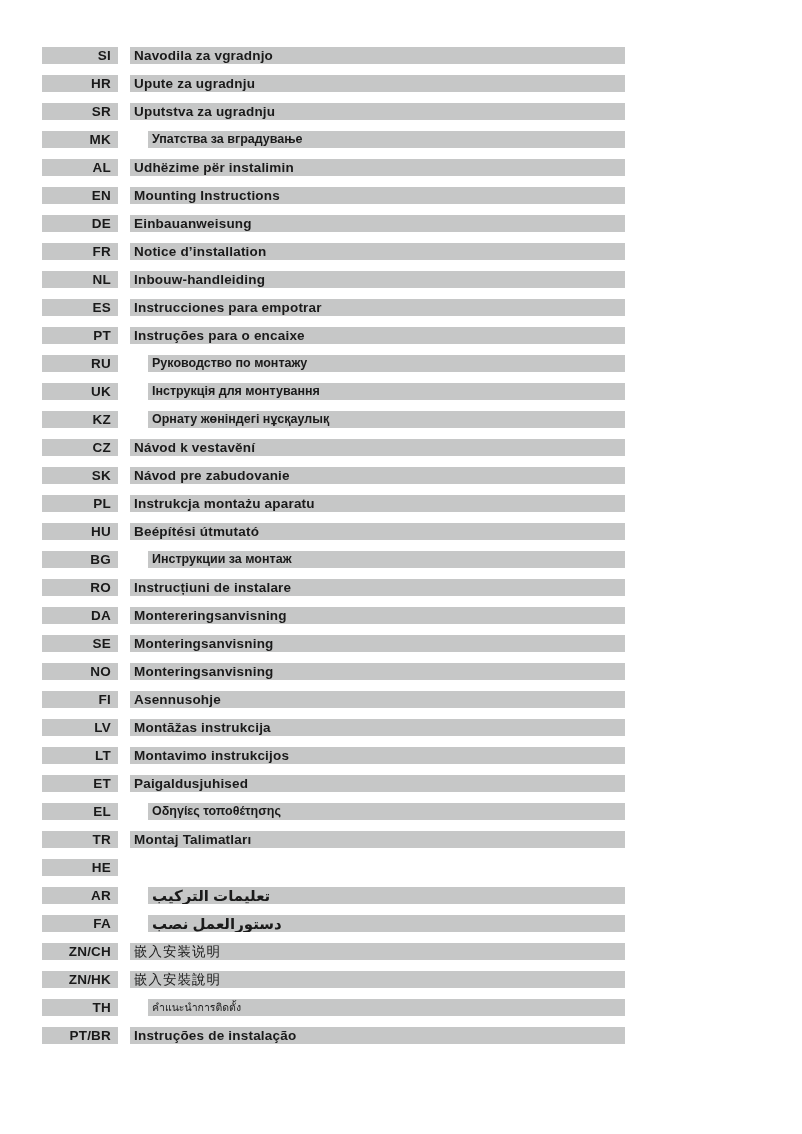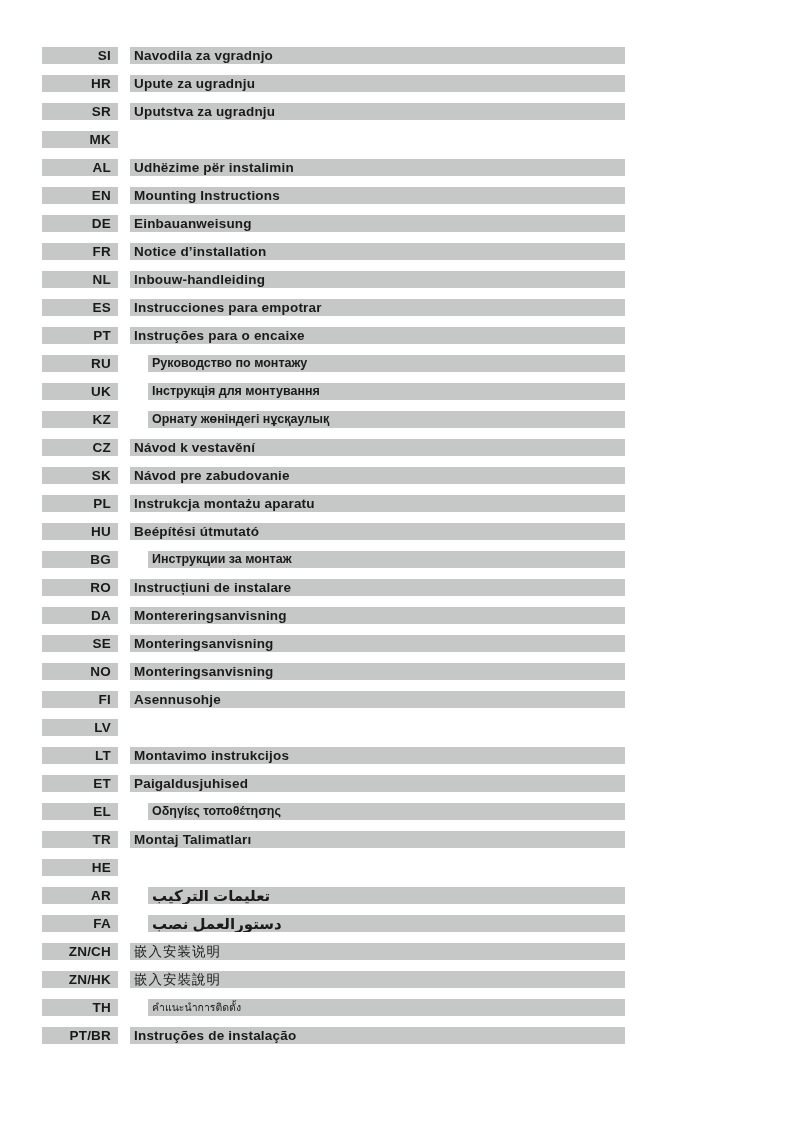--- a/index.html
+++ b/index.html
@@ -114,20 +114,23 @@
     <div class="gap"></div>
     <div class="title-cell">
       <span class="title">Uputstva za ugradnju</span>
     </div>
   </div>
       <div class="row script-cyrillic">
     <div class="code-cell">
       <span class="code">MK</span>
     </div>
     <div class="gap"></div>
+    <div class="title-cell">
+      <span class="title">Упатства за вградување</span>
+    </div>
   </div>
       <div class="row script-latin">
     <div class="code-cell">
       <span class="code">AL</span>
     </div>
     <div class="gap"></div>
     <div class="title-cell">
       <span class="title">Udhëzime për instalimin</span>
     </div>
   </div>
@@ -300,20 +303,23 @@
     <div class="gap"></div>
     <div class="title-cell">
       <span class="title">Asennusohje</span>
     </div>
   </div>
       <div class="row script-latin">
     <div class="code-cell">
       <span class="code">LV</span>
     </div>
     <div class="gap"></div>
+    <div class="title-cell">
+      <span class="title">Montāžas instrukcija</span>
+    </div>
   </div>
       <div class="row script-latin">
     <div class="code-cell">
       <span class="code">LT</span>
     </div>
     <div class="gap"></div>
     <div class="title-cell">
       <span class="title">Montavimo instrukcijos</span>
     </div>
   </div>

